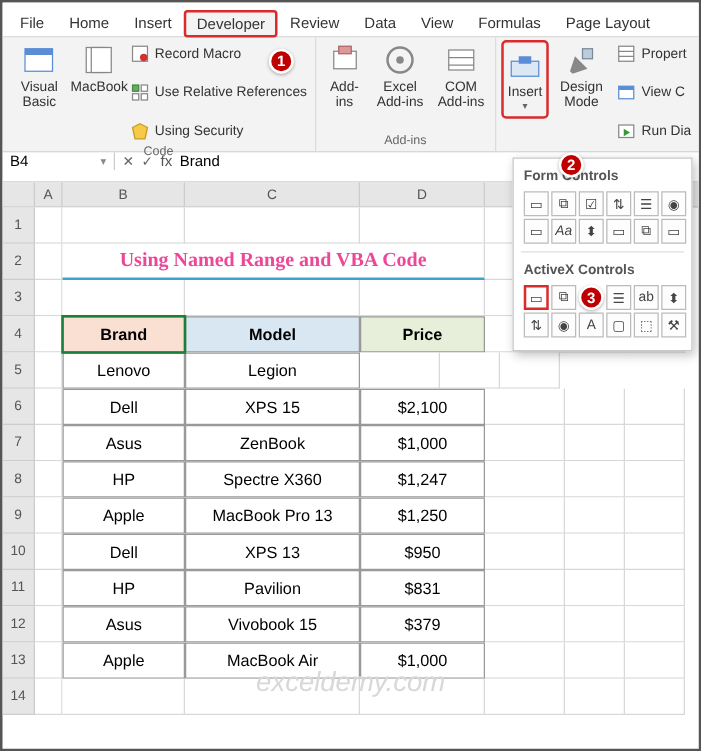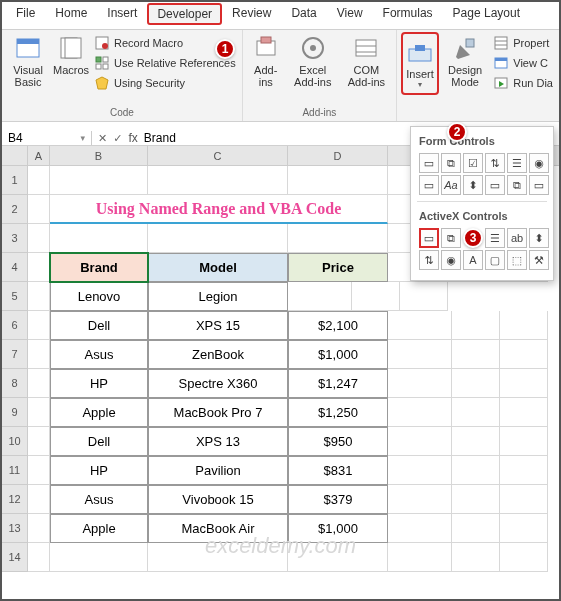--- a/index.html
+++ b/index.html
@@ -1,41 +1,41 @@
 <!DOCTYPE html>
 <html><head>
 <meta charset="utf-8">
 <style>
 * { box-sizing: border-box; margin: 0; padding: 0; font-family: 'Segoe UI', Tahoma, sans-serif; }
 body { background: #fff; width: 561px; height: 601px; position: relative; overflow: hidden; border: 2px solid #555; }
 
 
-.tabs-bar { display: flex; align-items: flex-start; height: 28px; background: #fff; padding: 0 4px; border-bottom: 1px solid #d0d0d0; }
+.tabs-bar { display: flex; align-items: flex-end; height: 28px; background: #fff; padding: 0 4px; border-bottom: 1px solid #d0d0d0; }
 .tab { padding: 4px 10px; font-size: 12px; color: #333; cursor: pointer; }
 .tab.active { background: #f3f3f3; border: 1px solid #d0d0d0; border-bottom: 1px solid #f3f3f3; position: relative; top: 1px; }
 .tab.highlight { border: 2px solid #d92b2b; border-radius: 3px; padding: 2px 8px; }
 
 
 .ribbon { display: flex; background: #f3f3f3; height: 92px; border-bottom: 1px solid #d0d0d0; }
 .ribbon-group { display: flex; flex-direction: column; border-right: 1px solid #dcdcdc; padding: 2px 4px; }
 .ribbon-group-body { display: flex; flex: 1; align-items: flex-start; gap: 2px; }
 .ribbon-group-label { font-size: 10px; color: #666; text-align: center; padding: 2px 0 1px; }
 .rbtn-v { display: flex; flex-direction: column; align-items: center; justify-content: flex-start; padding: 2px 4px; cursor: pointer; font-size: 11px; color: #333; min-width: 38px; }
 .rbtn-v .ico { width: 28px; height: 28px; display: flex; align-items: center; justify-content: center; margin-bottom: 2px; }
 .rbtn-v span.lbl { line-height: 1.1; text-align: center; }
 .rbtn-h { display: flex; align-items: center; gap: 4px; padding: 1px 2px; font-size: 11px; color: #333; cursor: pointer; white-space: nowrap; }
 .rbtn-h .ico { width: 16px; height: 16px; display: flex; align-items: center; justify-content: center; }
-.stack { display: flex; flex-direction: column; gap: 2px; padding-top: 2px; }
+.stack { display: flex; flex-direction: column; gap: 13px; padding-top: 2px; }
 .highlight-box { border: 2px solid #d92b2b; border-radius: 4px; }
 
 
 .callout { position: absolute; width: 20px; height: 20px; border-radius: 50%; background: #c00000; color: #fff; font-size: 12px; font-weight: bold; display: flex; align-items: center; justify-content: center; border: 2px solid #fff; box-shadow: 0 1px 3px rgba(0,0,0,0.3); z-index: 50; }
 
 
-.formula-row { display: flex; align-items: flex-end; height: 24px; border-bottom: 1px solid #d0d0d0; background: #fff; }
+.formula-row { display: flex; align-items: flex-start; height: 24px; border-bottom: 1px solid #d0d0d0; background: #fff; }
 .name-box { width: 90px; border-right: 1px solid #ccc; padding: 0 6px; font-size: 12px; display: flex; align-items: center; justify-content: space-between; }
 .fx-area { display: flex; align-items: center; gap: 6px; padding: 0 6px; font-size: 12px; flex: 1; }
 .fx-btn { color: #666; font-size: 11px; cursor: pointer; }
 .fx-lbl { color: #555; }
 
 
 .grid-wrap { position: relative; }
 .col-headers { display: flex; height: 20px; background: #e6e6e6; border-bottom: 1px solid #ccc; }
 .corner { width: 26px; border-right: 1px solid #ccc; background: #e6e6e6; }
 .ch { border-right: 1px solid #ccc; font-size: 11px; color: #555; display: flex; align-items: center; justify-content: center; }
@@ -95,21 +95,21 @@
         <span class="lbl">Visual
 Basic</span>
       </div>
       <div class="rbtn-v">
         <div class="ico">
             <svg width="26" height="26">
               <rect x="3" y="3" width="16" height="20" fill="#fff" stroke="#888"></rect>
               <rect x="7" y="3" width="16" height="20" fill="#fff" stroke="#888"></rect>
             </svg>
           </div>
-        <span class="lbl">Macros</span>
+        <span class="lbl">MacBook</span>
       </div>
       <div class="stack">
         <div class="rbtn-h">
             <div class="ico">
               <svg width="14" height="14">
                 <rect x="1" y="1" width="12" height="12" fill="#fff" stroke="#888"></rect>
                 <circle cx="10" cy="10" r="3" fill="#c33"></circle>
               </svg>
             </div>
             <span>Record Macro</span>
@@ -334,21 +334,21 @@
         <div class="cell wC tb">Spectre X360</div>
         <div class="cell wD tb">$1,247</div>
         <div class="cell wE"></div>
         <div class="cell wF"></div>
         <div class="cell wG"></div>
       </div>
       <div class="row">
         <div class="rh">9</div>
         <div class="cell wA"></div>
         <div class="cell wB tb">Apple</div>
-        <div class="cell wC tb">MacBook Pro 7</div>
+        <div class="cell wC tb">MacBook Pro 13</div>
         <div class="cell wD tb">$1,250</div>
         <div class="cell wE"></div>
         <div class="cell wF"></div>
         <div class="cell wG"></div>
       </div>
       <div class="row">
         <div class="rh">10</div>
         <div class="cell wA"></div>
         <div class="cell wB tb">Dell</div>
         <div class="cell wC tb">XPS 13</div>

